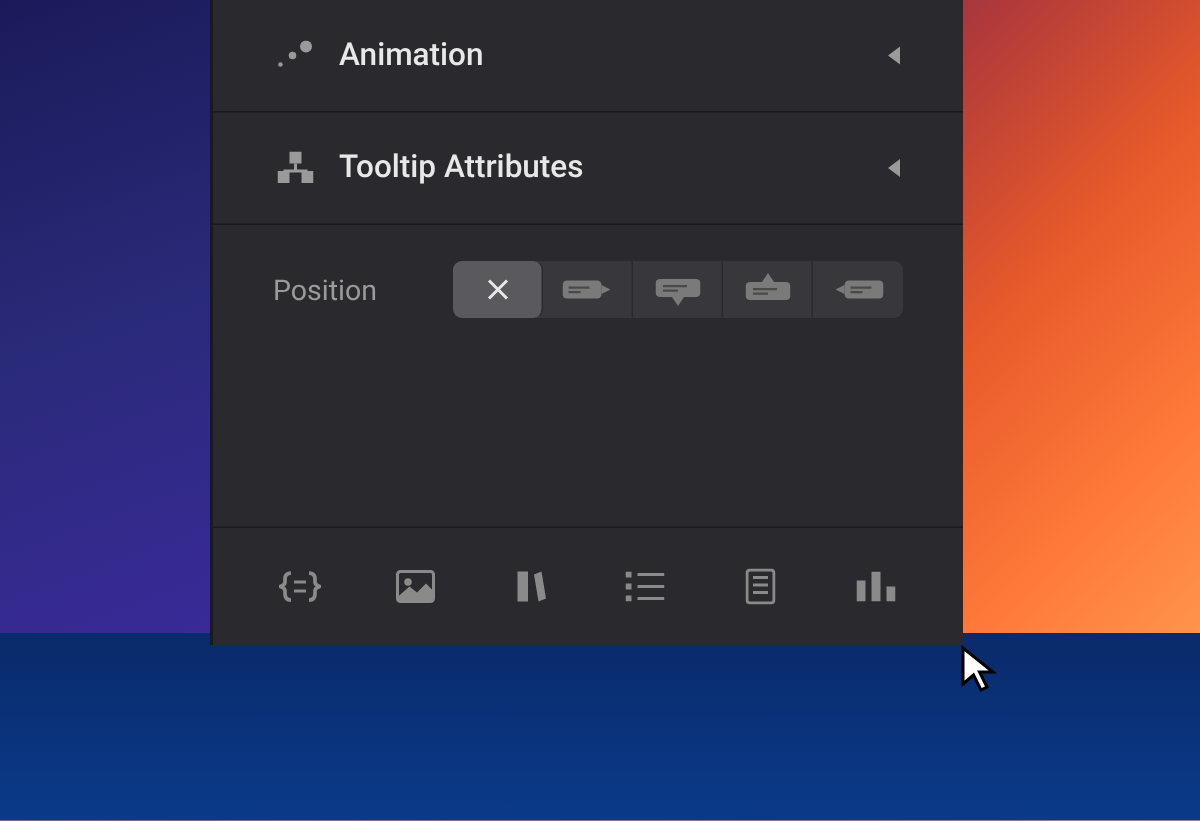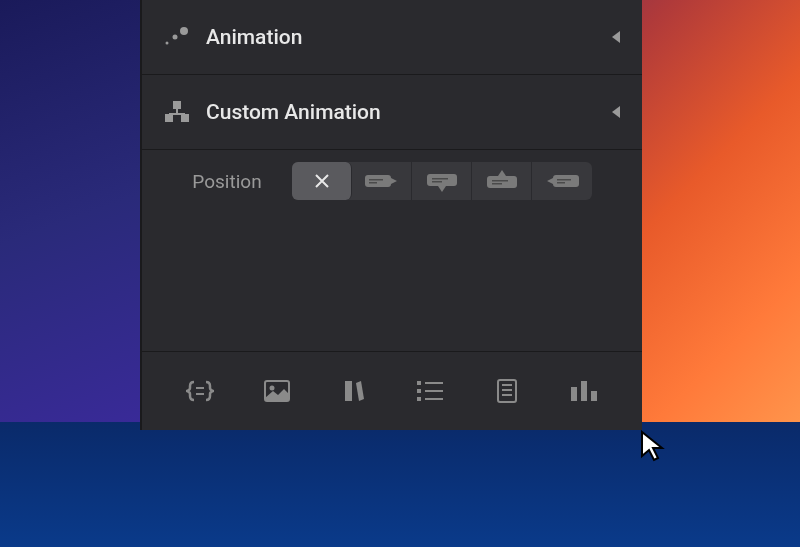--- a/index.html
+++ b/index.html
@@ -1,26 +1,26 @@
 <!DOCTYPE html>
 <html><head>
 <meta charset="utf-8">
 <style>
   html,body{margin:0;padding:0;width:800px;height:547px;overflow:hidden;font-family:-apple-system,BlinkMacSystemFont,"Segoe UI",Roboto,sans-serif;}
   .desktop{position:absolute;inset:0;background:linear-gradient(135deg,#1a1a4a 0%,#3a1a5a 20%,#6a2a5a 35%,#b03a3a 50%,#e85a2a 65%,#ff7a3a 80%,#ffaa5a 100%);}
   .left-strip{position:absolute;left:0;top:0;width:140px;height:440px;background:linear-gradient(160deg,#1a1a5a 0%,#2a2a7a 50%,#3a2a9a 100%);}
   .bottom-bar{position:absolute;left:0;right:0;bottom:0;height:125px;background:linear-gradient(180deg,#0a2a6a 0%,#0a3a8a 100%);}
   .panel{position:absolute;left:140px;top:0;width:500px;height:430px;background:#2a2a2e;color:#e8e8e8;display:flex;flex-direction:column;border-left:2px solid #1a1a1c;}
-  .section{border-bottom:1px solid #1a1a1c;padding:0 20px;}
+  .section{border-bottom:1px solid #1a1a1c;padding:0 40px;}
   .section-header{display:flex;align-items:center;height:74px;cursor:pointer;}
   .section-icon{width:30px;height:30px;display:flex;align-items:center;justify-content:center;color:#9a9a9a;}
   .section-label{font-size:21px;font-weight:500;color:#e8e8e8;margin-left:14px;flex:1;}
   .section-arrow{color:#9a9a9a;}
   .section-body{padding:0 0 30px 0;}
-  .row{display:flex;align-items:center;margin-top:12px;text-align:center;}
+  .row{display:flex;align-items:center;margin-top:24px;}
   .row-label{font-size:19px;color:#9a9a9a;width:130px;}
   .seg{display:flex;border-radius:6px;background:#38383c;height:38px;}
   .seg-btn{width:60px;border:none;background:transparent;display:flex;align-items:center;justify-content:center;cursor:pointer;color:#9a9a9a;border-right:1px solid #2a2a2e;}
   .seg-btn:last-child{border-right:none;}
   .seg-btn.active{background:#5a5a5e;border-radius:6px;color:#e8e8e8;}
   .footer{margin-top:auto;height:78px;border-top:1px solid #1a1a1c;display:flex;align-items:center;justify-content:space-around;padding:0 20px;}
   .footer-btn{width:40px;height:40px;display:flex;align-items:center;justify-content:center;color:#8a8a8a;cursor:pointer;background:none;border:none;}
   .cursor{position:absolute;left:640px;top:430px;pointer-events:none;}
   svg{display:block;}
 </style>
@@ -55,21 +55,21 @@
       <div class="section-header">
         <span class="section-icon">
           <svg width="24" height="22" viewBox="0 0 24 22">
               <rect x="8" y="0" width="8" height="8" fill="#9a9a9a"></rect>
               <rect x="0" y="13" width="8" height="8" fill="#9a9a9a"></rect>
               <rect x="16" y="13" width="8" height="8" fill="#9a9a9a"></rect>
               <line x1="12" y1="8" x2="12" y2="13" stroke="#9a9a9a" stroke-width="2"></line>
               <line x1="4" y1="13" x2="20" y2="13" stroke="#9a9a9a" stroke-width="2"></line>
             </svg>
         </span>
-        <span class="section-label">Custom Animation</span>
+        <span class="section-label">Tooltip Attributes</span>
         <span class="section-arrow">
           <svg width="12" height="14" viewBox="0 0 12 14">
               <path d="M10 1 L2 7 L10 13 Z" fill="#9a9a9a"></path>
             </svg>
         </span>
       </div>
     </div>
 
     <div class="section" style="border-bottom:none;">
       <div class="section-body">

